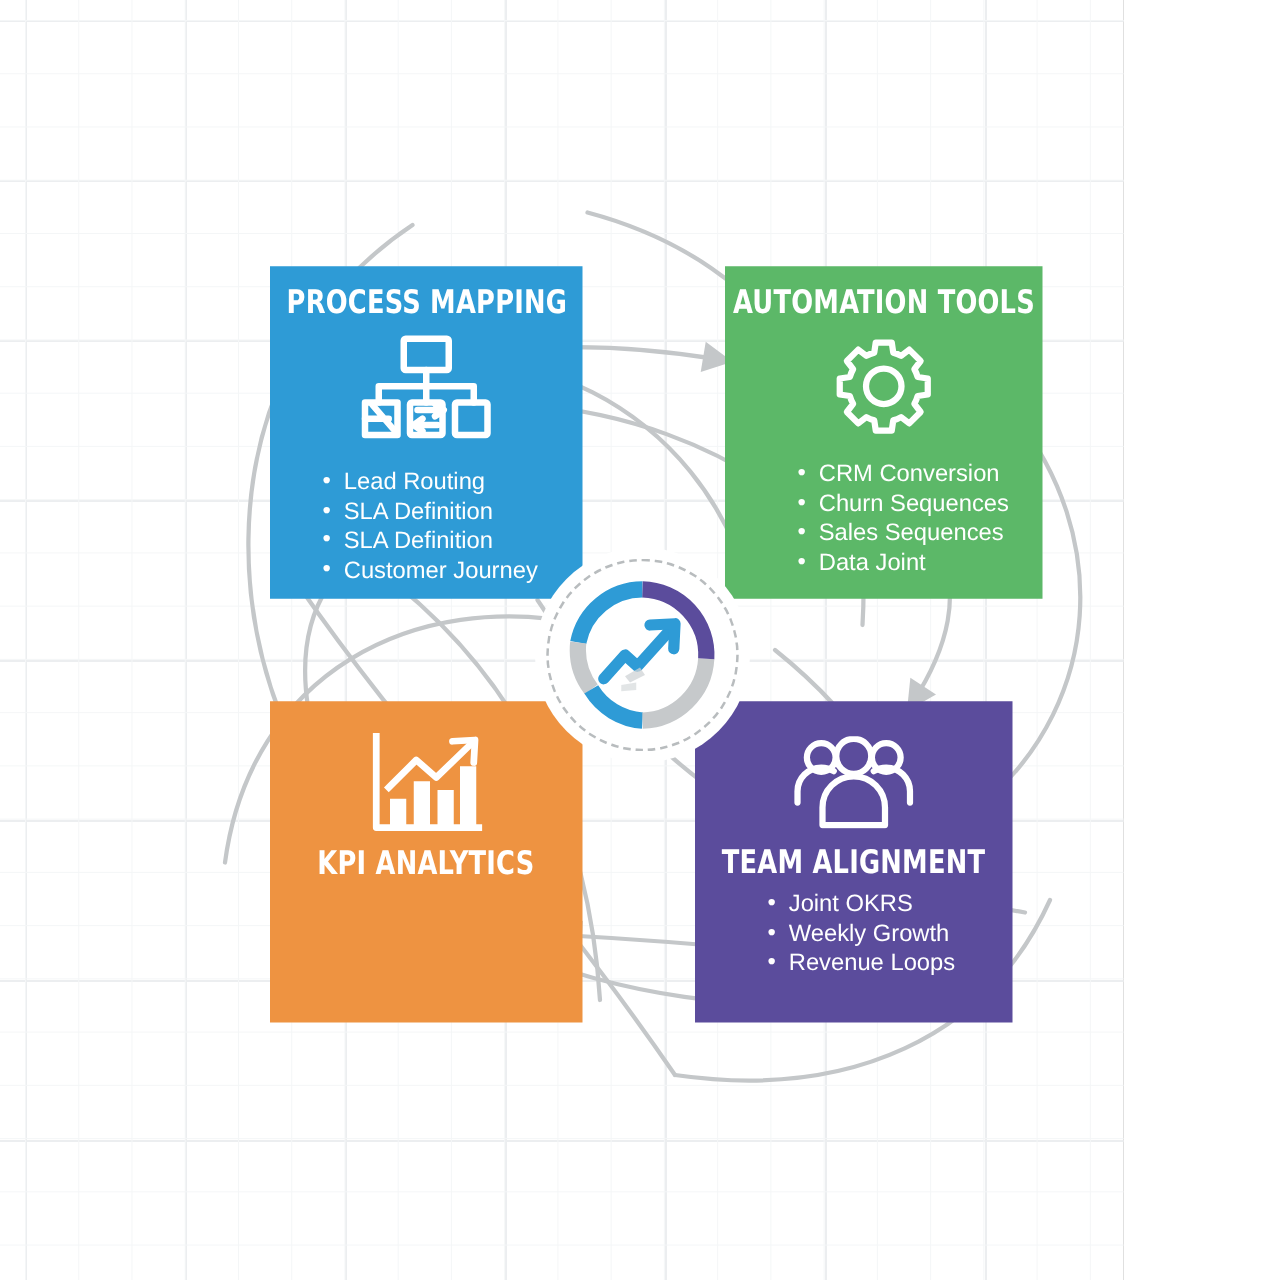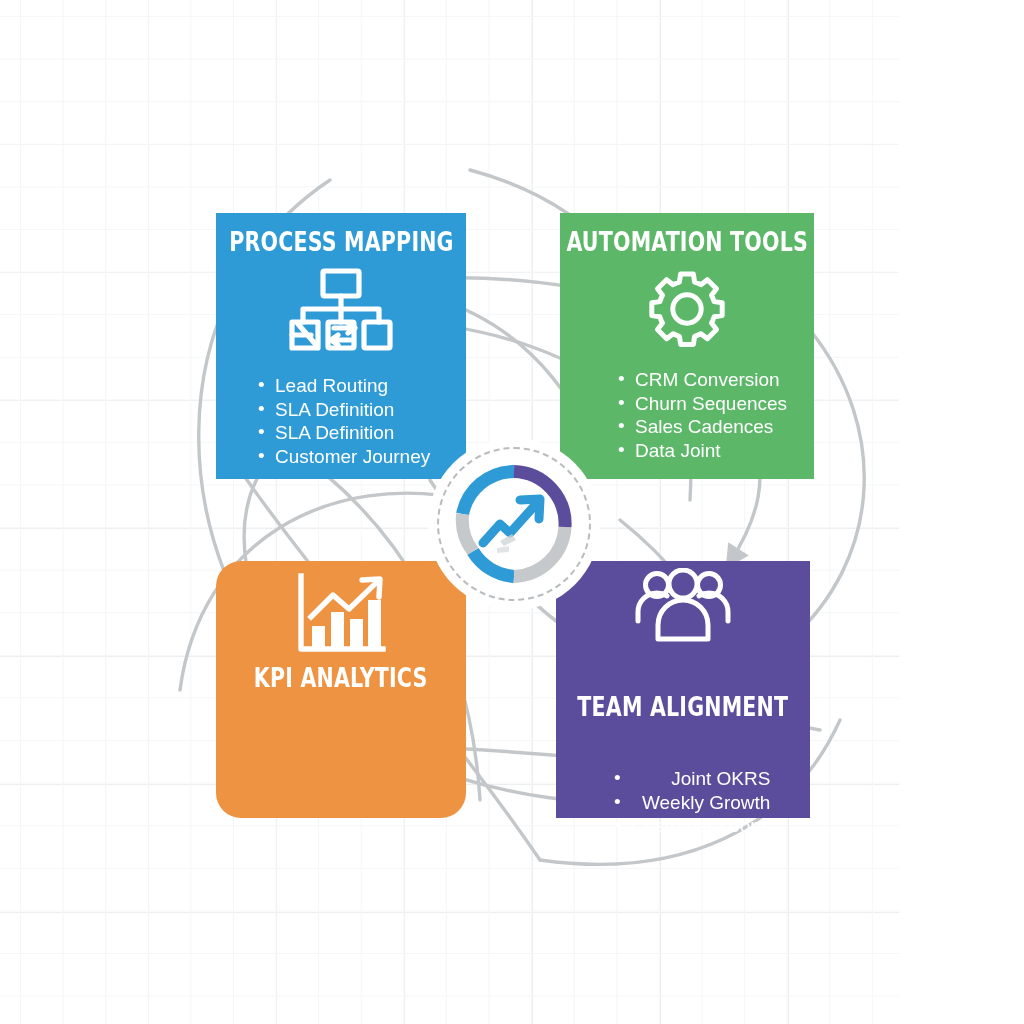--- a/index.html
+++ b/index.html
@@ -98,48 +98,46 @@
   #card-process {
     left: 216px; top: 213px;
     width: 250px; height: 266px;
     background: #2e9bd6;
   }
   #card-process .card-icon { margin-top: 12px; }
   #card-process .card-list { margin-top: 22px; padding-left: 26px; }
 
   
   #card-automation {
-    left: 560px; top: 213px;
+    left: 580px; top: 213px;
     width: 254px; height: 266px;
     background: #5cb868;
   }
   #card-automation .card-icon { margin-top: 14px; }
   #card-automation .card-list { margin-top: 20px; padding-left: 42px; }
 
   
   #card-kpi {
     left: 216px; top: 561px;
     width: 250px; height: 257px;
     background: #ee9341;
-    padding-top: 12px;
-    border-radius: 25px;
+    padding-top: 25px;
   }
   #card-kpi .card-title { margin-top: 10px; }
   #card-kpi .card-list { margin-top: 8px; padding-left: 26px; }
 
   
   #card-team {
     left: 556px; top: 561px;
     width: 254px; height: 257px;
     background: #5b4c9c;
-    padding-top: 7px;
-    gap: 38px;
+    padding-top: 28px;
   }
   #card-team .card-title { margin-top: 14px; }
-  #card-team .card-list { margin-top: 8px; padding-left: 42px; text-align: right; }
+  #card-team .card-list { margin-top: 8px; padding-left: 42px; }
 
   
   #hub {
     position: absolute;
     left: 428px; top: 438px;
     width: 172px; height: 172px;
   }
   #hub-disc {
     position: absolute;
     inset: 0;
@@ -222,21 +220,21 @@
     <div class="card-title">AUTOMATION TOOLS</div>
     <div class="card-icon">
       <svg width="78" height="78" viewBox="0 0 78 78" fill="none" stroke="#ffffff" stroke-width="5" stroke-linejoin="round">
         <path d="M32.6,4 h12.8 l1.2,8.1 a27,27 0 0 1 6.3,2.6 l6.5,-5 l9.1,9.1 l-5,6.5 a27,27 0 0 1 2.6,6.3 l8.1,1.2 v12.8 l-8.1,1.2 a27,27 0 0 1 -2.6,6.3 l5,6.5 l-9.1,9.1 l-6.5,-5 a27,27 0 0 1 -6.3,2.6 l-1.2,8.1 h-12.8 l-1.2,-8.1 a27,27 0 0 1 -6.3,-2.6 l-6.5,5 l-9.1,-9.1 l5,-6.5 a27,27 0 0 1 -2.6,-6.3 l-8.1,-1.2 v-12.8 l8.1,-1.2 a27,27 0 0 1 2.6,-6.3 l-5,-6.5 l9.1,-9.1 l6.5,5 a27,27 0 0 1 6.3,-2.6 Z"></path>
         <circle cx="39" cy="39" r="14.2"></circle>
       </svg>
     </div>
     <ul class="card-list">
       <li>CRM Conversion</li>
       <li>Churn Sequences</li>
-      <li>Sales Cadences</li>
+      <li>Sales Sequences</li>
       <li>Data Joint</li>
     </ul>
   </div>
 
   <div class="card" id="card-kpi">
     <div class="card-icon">
       <svg width="92" height="82" viewBox="0 0 92 82" fill="none" stroke="#ffffff" stroke-width="5.4" stroke-linejoin="round" stroke-linecap="square">
         <path d="M6,3 L6,76 L88,76"></path>
         <rect x="17" y="53" width="13" height="21" fill="#ffffff" stroke="none"></rect>
         <rect x="36" y="39" width="13" height="35" fill="#ffffff" stroke="none"></rect>
@@ -257,21 +255,21 @@
         <circle cx="74" cy="17" r="11.5"></circle>
         <path d="M93,53 v-9 a19,19 0 0 0 -19,-19 a19,19 0 0 0 -10,2.9"></path>
         <circle cx="48" cy="16" r="14"></circle>
         <path d="M23,71 v-14 a25,25 0 0 1 25,-25 a25,25 0 0 1 25,25 v14 Z"></path>
       </svg>
     </div>
     <div class="card-title">TEAM ALIGNMENT</div>
     <ul class="card-list">
       <li>Joint OKRS</li>
       <li>Weekly Growth</li>
-      <li>Customer Loops</li>
+      <li>Revenue Loops</li>
     </ul>
   </div>
 
   <div id="hub">
     <div id="hub-disc"></div>
     <div id="hub-dashed"></div>
     <svg id="hub-emblem" viewBox="0 0 120 120" xmlns="http://www.w3.org/2000/svg">
       <g fill="none" stroke-width="13" stroke-linecap="butt">
 
         <path d="M60,7.5 A52.5,52.5 0 0 0 8.6,50" stroke="#2e9bd6"></path>

